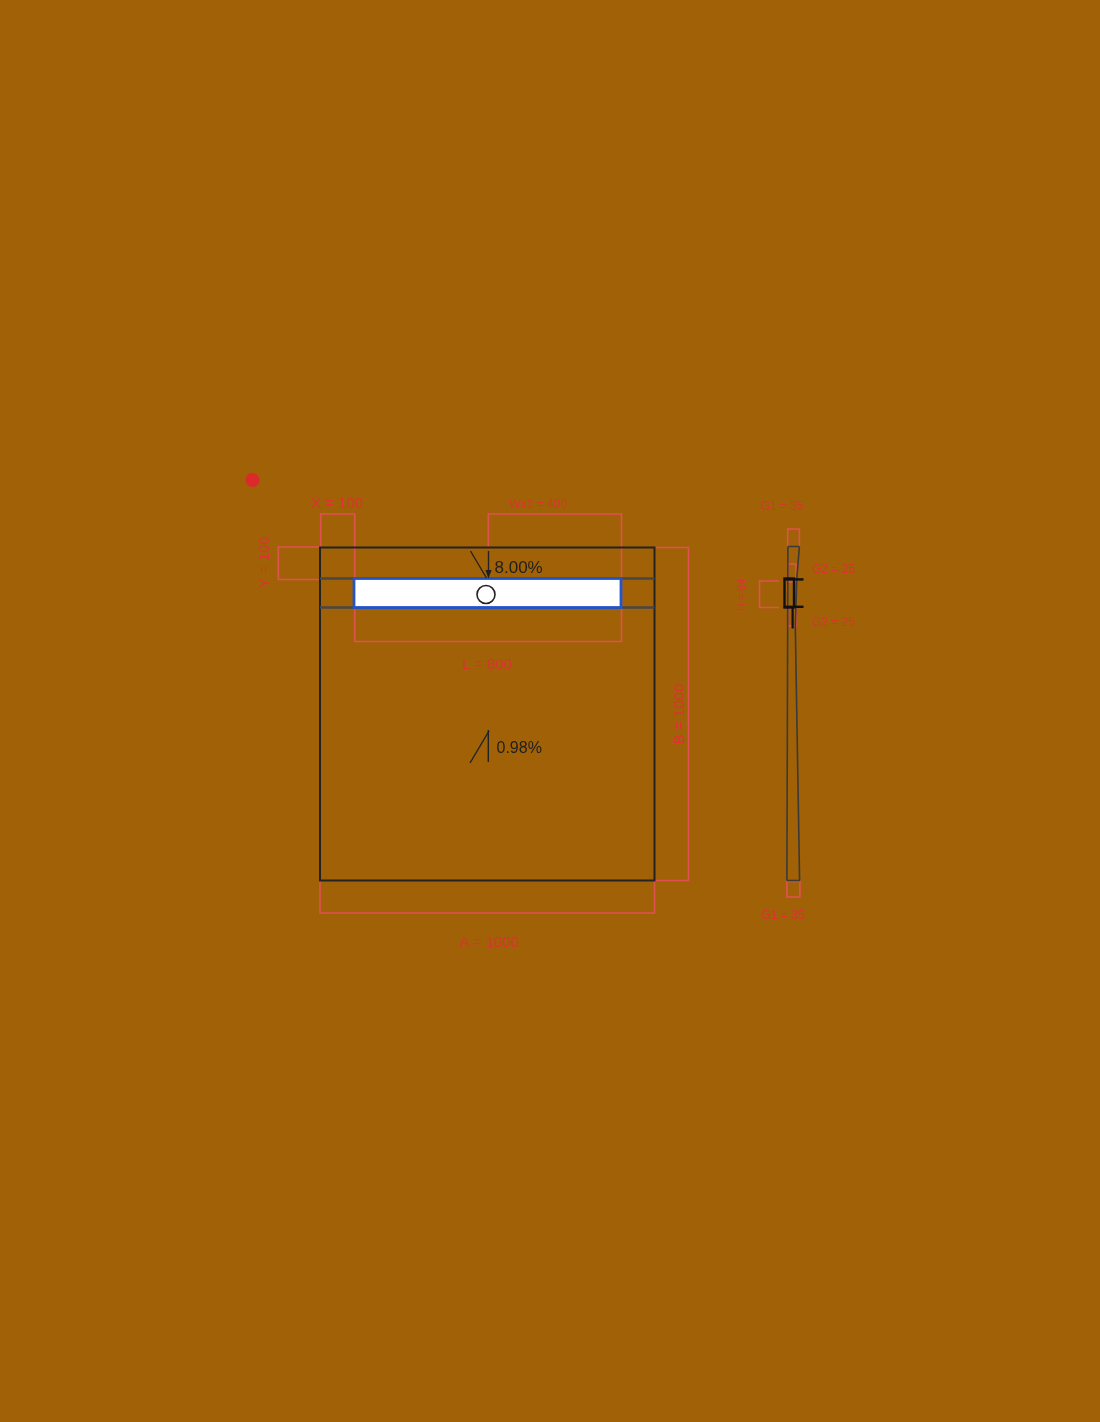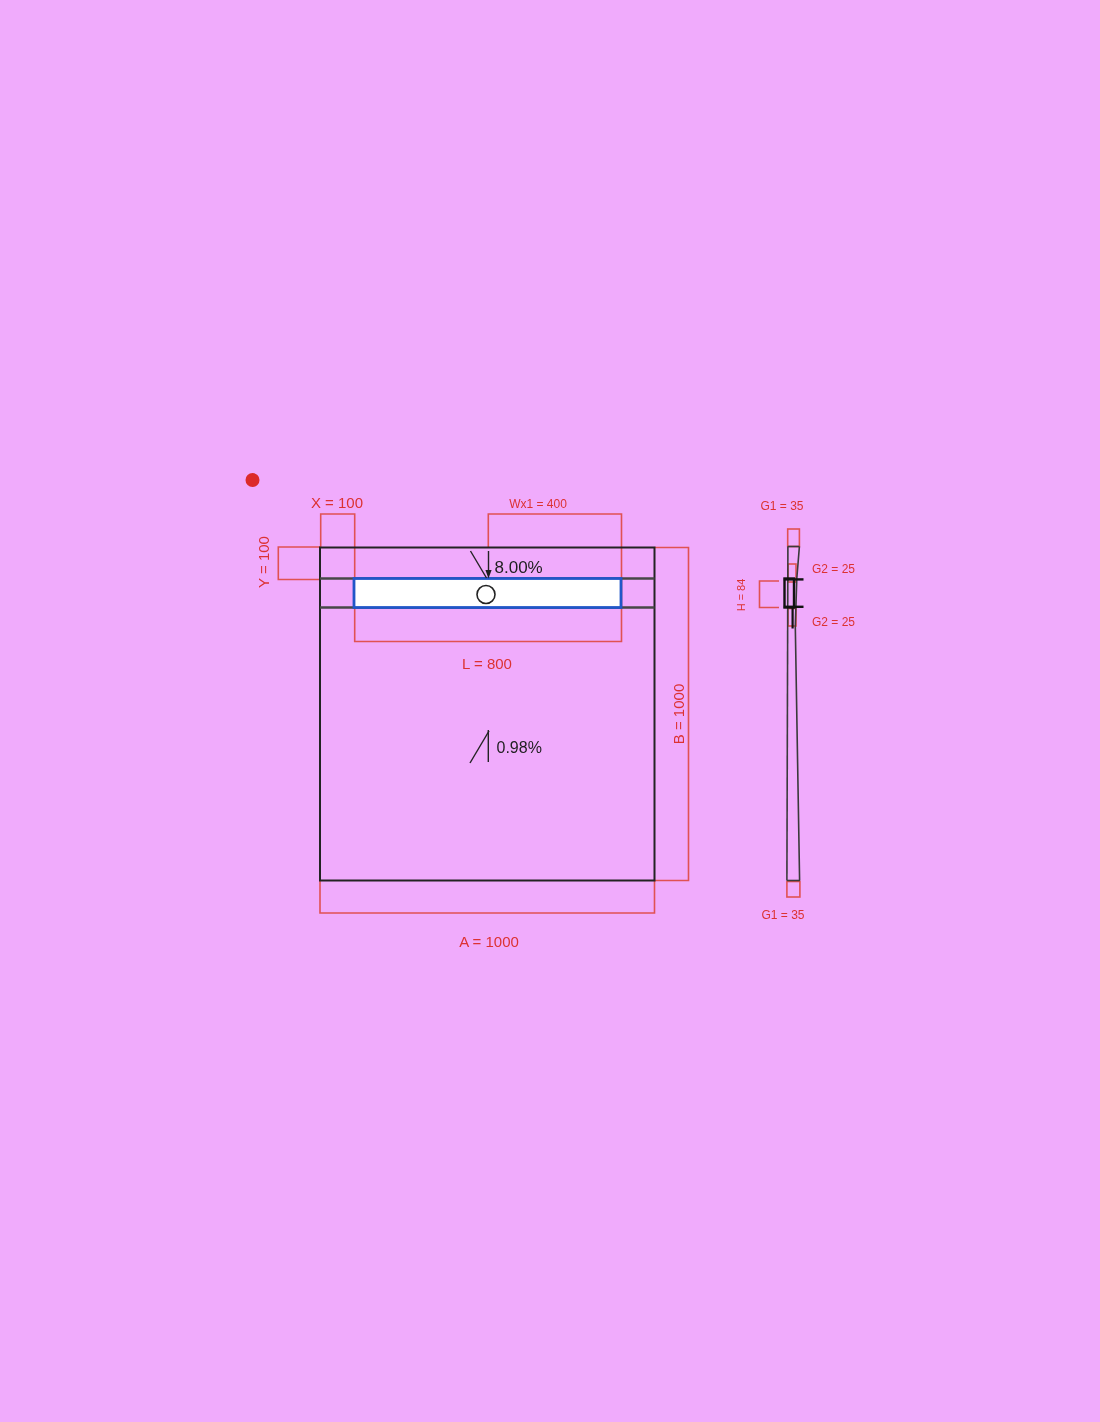--- a/index.html
+++ b/index.html
@@ -1,16 +1,16 @@
 <!DOCTYPE html>
 <html><head>
 <meta charset="utf-8">
 <style>
   html,body{margin:0;padding:0;background:#ffffff;}
-  .canvas{position:relative;width:1100px;height:1422px;background:#f0abfc;overflow:hidden;}
+  .canvas{position:relative;width:1100px;height:1422px;background:#a16207;overflow:hidden;}
   svg{position:absolute;left:0;top:0;}
   text{font-family:"Liberation Sans","DejaVu Sans",sans-serif;}
   .t15{font-size:15px;}
   .t12{font-size:12px;}
   .t11{font-size:11px;}
   .t17{font-size:17px;}
   .t16{font-size:16px;}
   .black-label{fill:#1f1f1f;}
 </style>
 </head>

